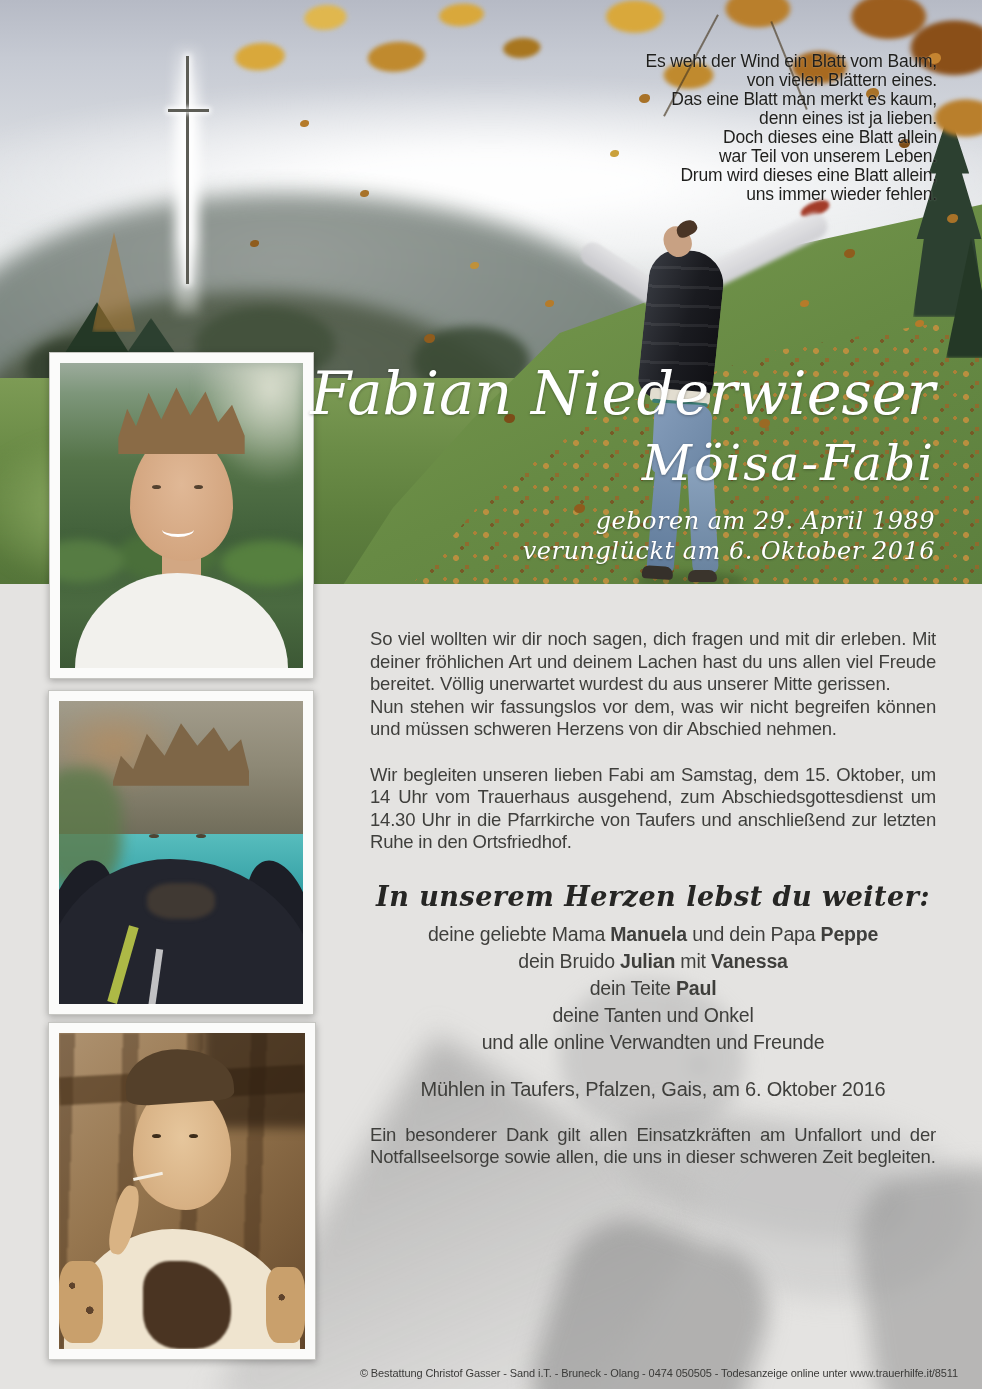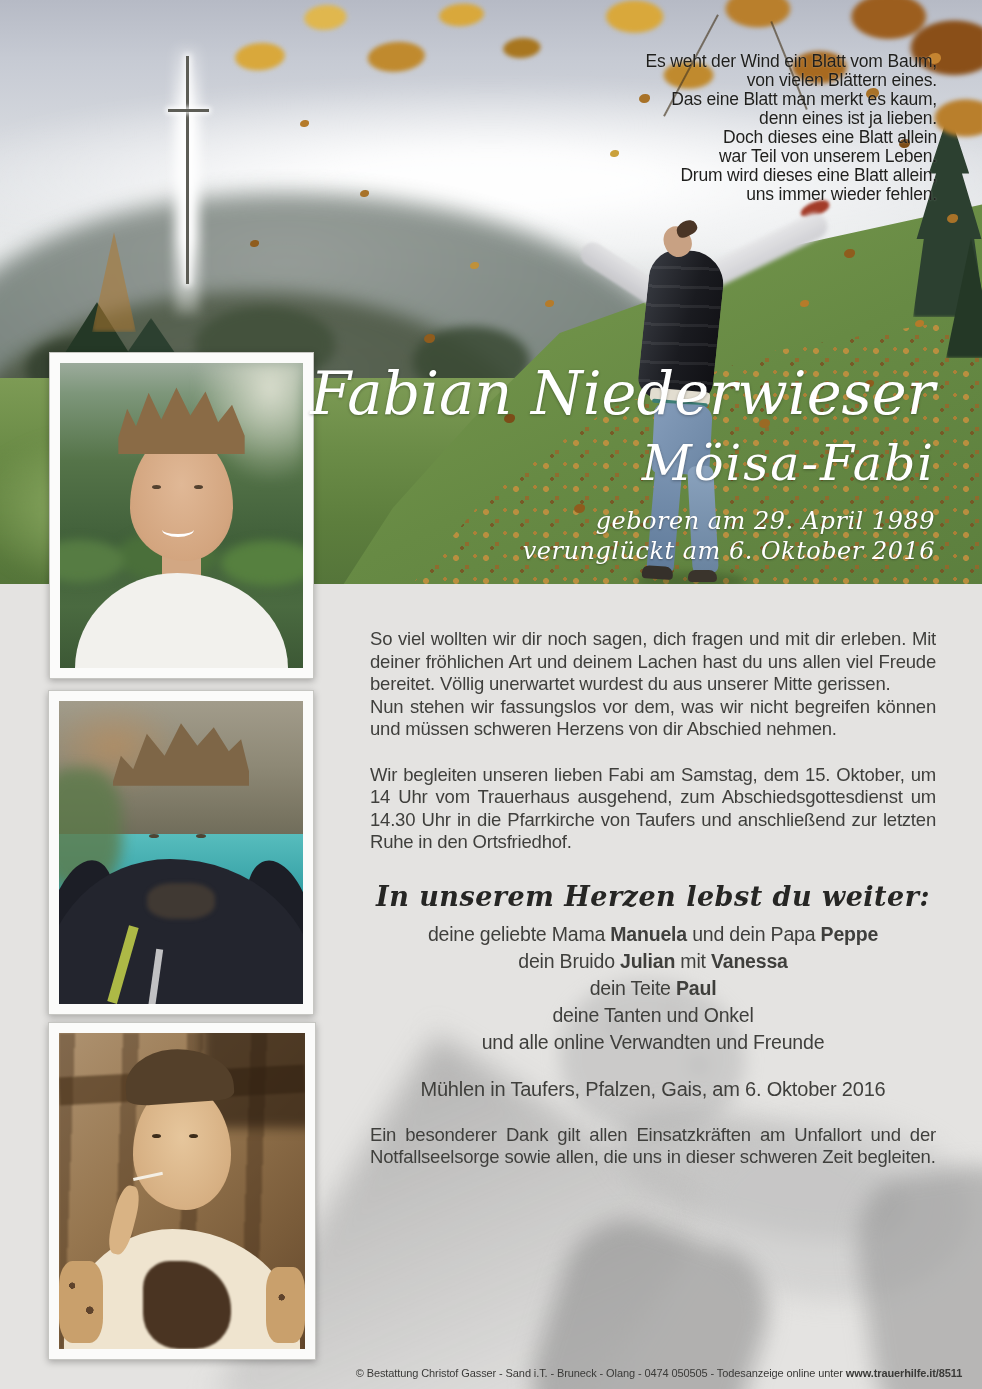--- a/index.html
+++ b/index.html
@@ -240,21 +240,21 @@
        font-size:27px;letter-spacing:.5px;text-align:center;color:#27272
 5;margin:27px 0 9px;color:#262624;}
   .fam-line{text-align:center;font-size:19.5px;line-height:27px;letter-spacing:-.2px;}
   .fam-line .b{font-weight:bold;}
   .date-line{text-align:center;font-size:20px;margin-top:22px;letter-spacing:-.2px;}
   .poem-line{white-space:nowrap;}
 
   
   .footer{position:absolute;left:355px;bottom:10px;width:608px;text-align:center;z-index:3;
        font-size:11px;color:#3a3a38;letter-spacing:-.1px;}
-  .footer .b{font-weight:bold;margin-top:36px;}
+  .footer .b{font-weight:normal;margin-top:36px;}
 </style>
 </head>
 <body>
 
 <div class="page">
 
   <div class="hero">
     <div class="sky"></div>
     <div class="fog"></div>
     <div class="mountain"></div>

